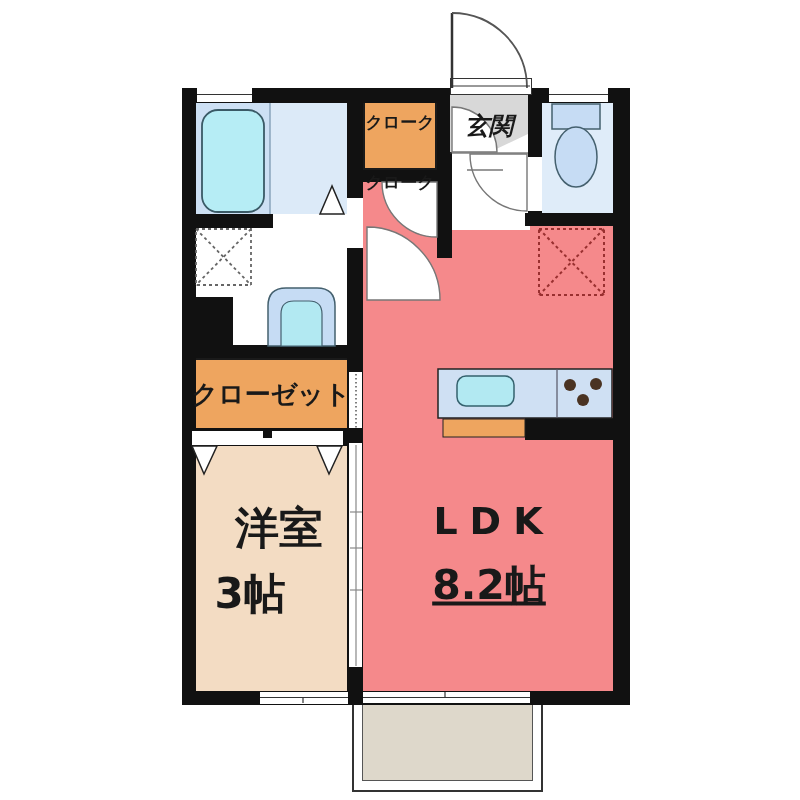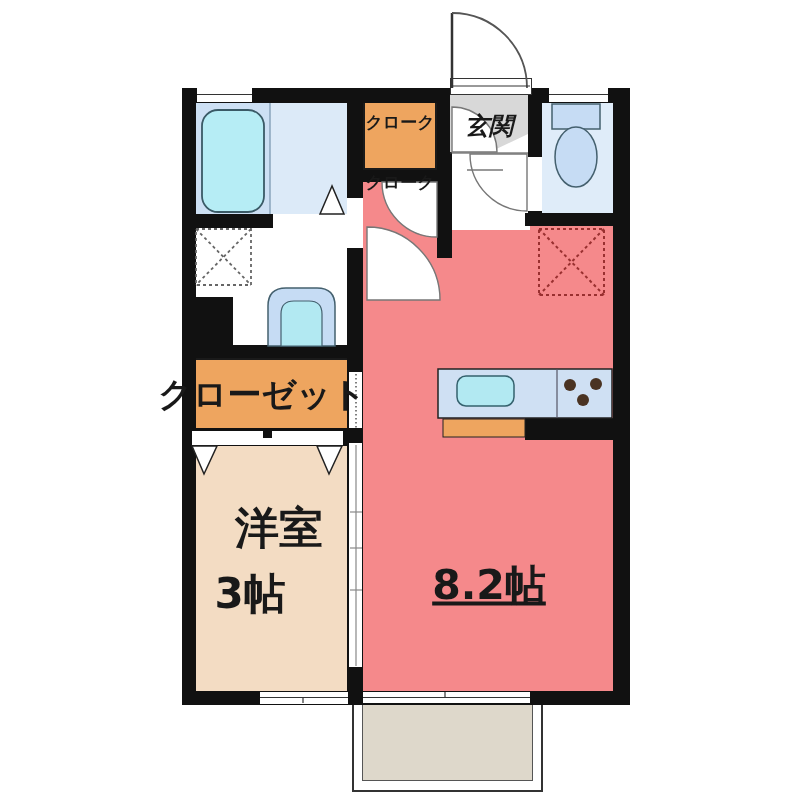--- a/index.html
+++ b/index.html
@@ -123,18 +123,19 @@
       <line x1="260" y1="697.5" x2="348" y2="697.5"></line>
       <line x1="363" y1="697.5" x2="530" y2="697.5"></line>
       <line x1="303" y1="697.5" x2="303" y2="703"></line>
       <line x1="445" y1="692" x2="445" y2="697.5"></line>
     </g>
   </svg>
 
   <div class="label" style="left:489px;top:126px;font-size:24px;font-style:italic;">玄関</div>
   <div class="label" style="left:400px;top:122px;font-size:17px;">クローク</div>
   <div class="label" style="left:400px;top:146px;font-size:17px;margin-top:36px;">クローク</div>
-  <div class="label" style="left:262px;top:394px;font-size:34px;">クローゼット</div>
+  <div class="label" style="left:271px;top:394px;font-size:26px;">クローゼット</div>
   <div class="label" style="left:279px;top:528px;font-size:44px;">洋室</div>
   <div class="label" style="left:250px;top:594px;font-size:42px;">3帖</div>
+  <div class="label" style="left:494px;top:521px;font-size:38px;letter-spacing:12px;">LDK</div>
   <div class="label" style="left:489px;top:585px;font-size:41px;text-decoration:underline;">8.2帖</div>
 
 </div>
 
 </body></html>

